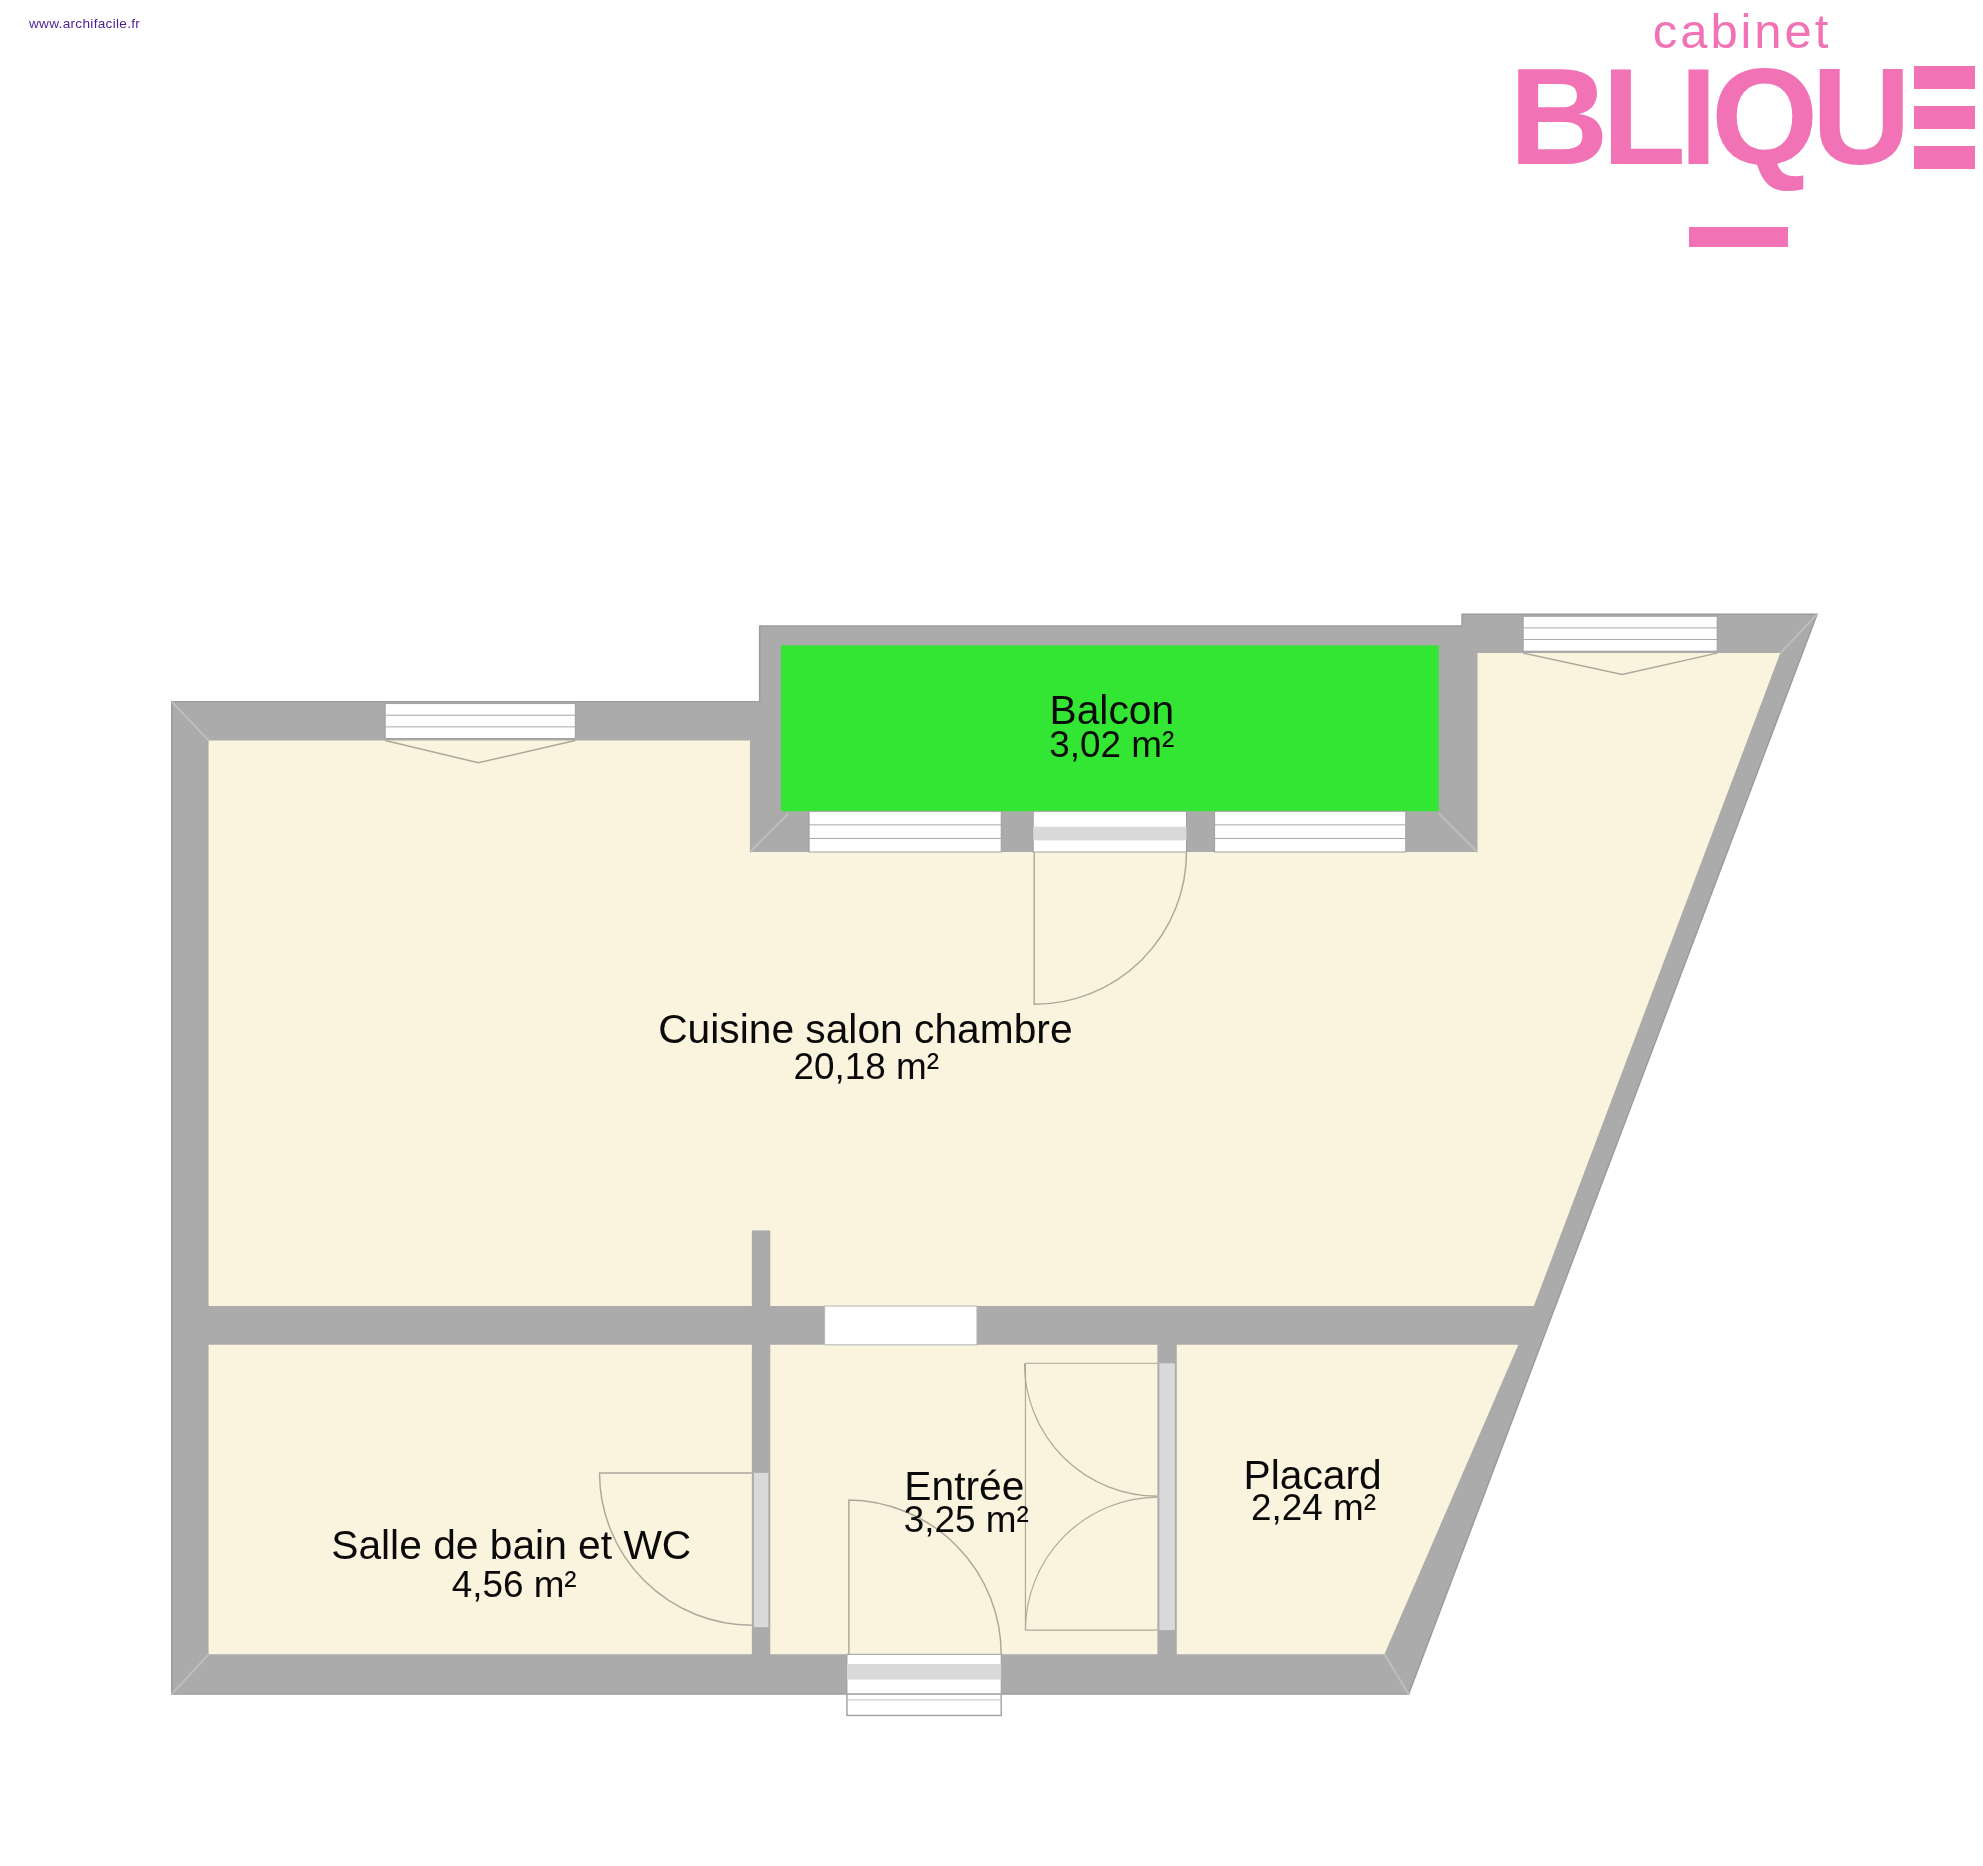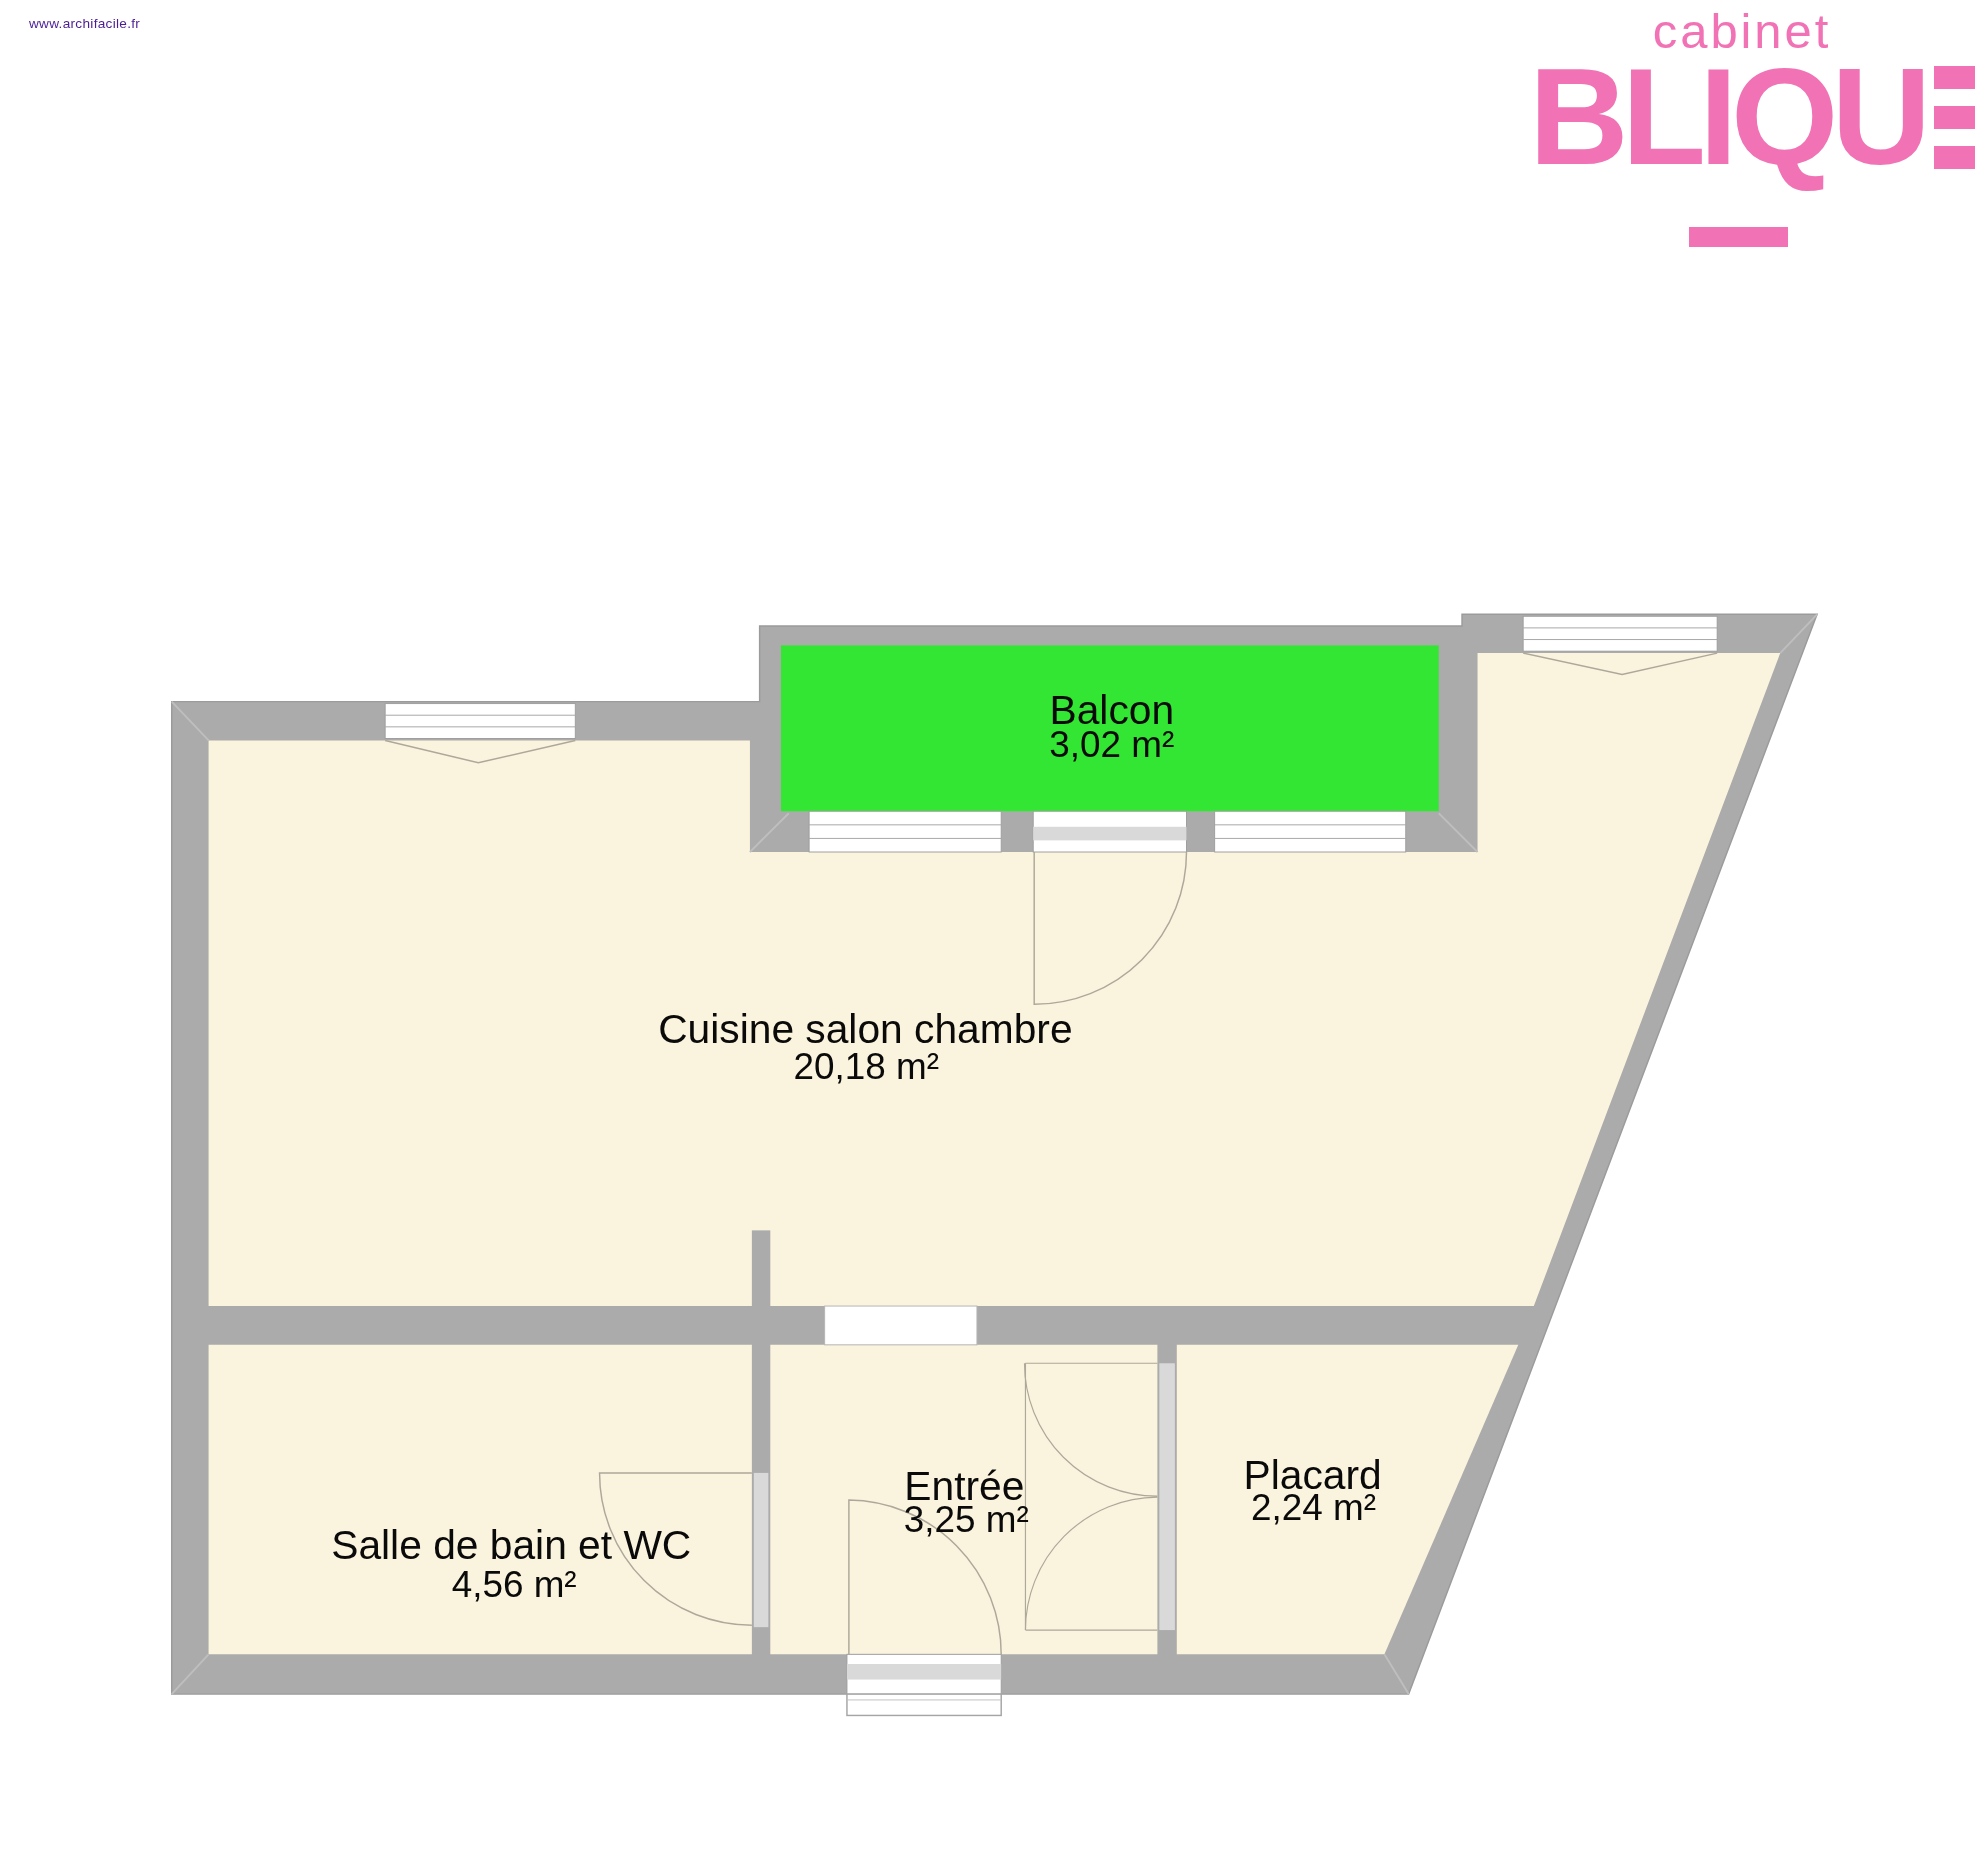--- a/index.html
+++ b/index.html
@@ -19,21 +19,21 @@
   #logo{
     position:absolute;left:1509px;top:5.8px;width:466px;
     color:#F173B5;
   }
   #logo .cabinet{
     font-size:49px;font-weight:400;letter-spacing:2.9px;
     text-align:center;line-height:1.05;
   }
   #logo .blique-row{
     display:flex;align-items:flex-start;justify-content:flex-start;
-    margin-top:5.8px;line-height:0.78;margin-left:20px;
+    margin-top:5.8px;line-height:0.78;
   }
   #logo .blique-txt{
     font-size:138px;font-weight:700;letter-spacing:-6.8px;
   }
   #logo .e-glyph{
     display:inline-flex;flex-direction:column;justify-content:space-between;
     width:85px;height:103px;margin-left:9.7px;margin-top:2.9px;
   }
   #logo .e-glyph .bar{height:23px;width:100%;background:#F173B5;}
   #logo .q-underline{

